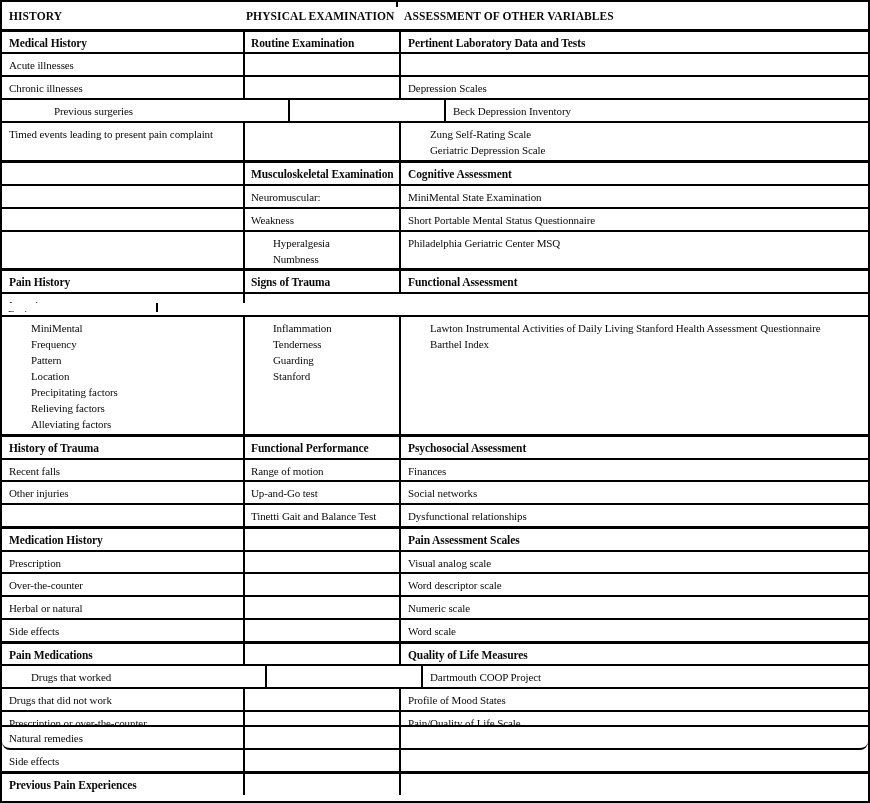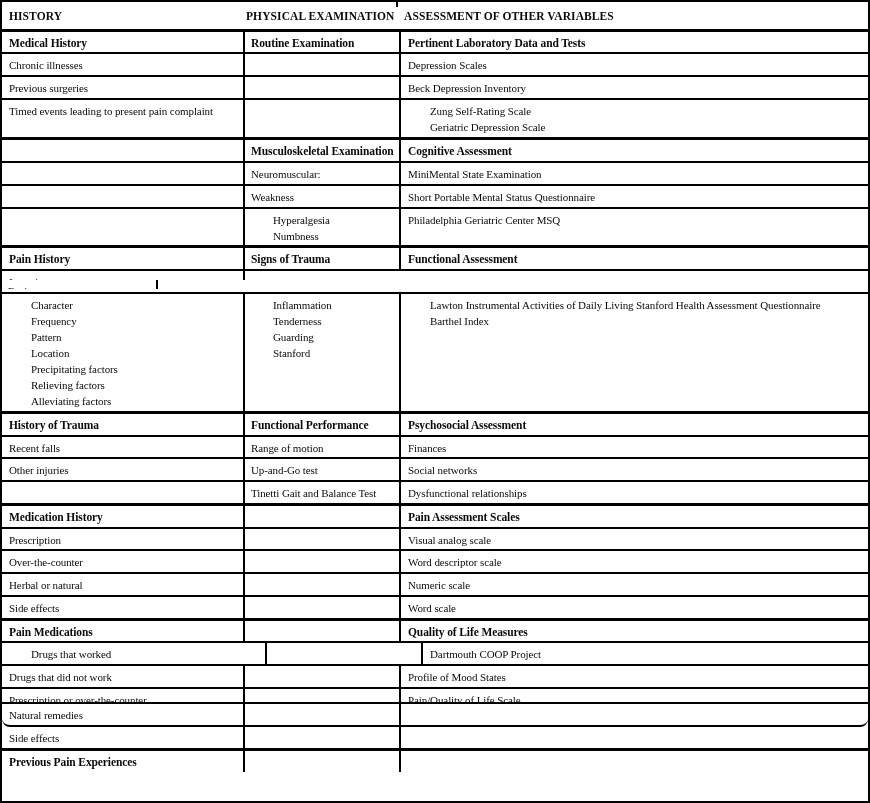--- a/index.html
+++ b/index.html
@@ -79,28 +79,35 @@
         </div>
         <div class="cell c2 bold">
           <div class="line">Routine Examination</div>
         </div>
         <div class="cell c3 bold">
           <div class="line">Pertinent Laboratory Data and Tests</div>
         </div>
       </div>
       <div class="row" style="height: 23px;">
         <div class="cell c1">
+          <div class="line">Acute illnesses</div>
+        </div>
+        <div class="cell c2"></div>
+        <div class="cell c3"></div>
+      </div>
+      <div class="row" style="height: 23px;">
+        <div class="cell c1">
           <div class="line">Chronic illnesses</div>
         </div>
         <div class="cell c2"></div>
         <div class="cell c3">
           <div class="line">Depression Scales</div>
         </div>
       </div>
-      <div class="row" style="height: 23px;">
+      <div class="row" style="height: 23px; padding-left: 45px;">
         <div class="cell c1">
           <div class="line">Previous surgeries</div>
         </div>
         <div class="cell c2"></div>
         <div class="cell c3">
           <div class="line">Beck Depression Inventory</div>
         </div>
       </div>
       <div class="row" style="height: 39px;">
         <div class="cell c1">
@@ -166,21 +173,21 @@
         </div>
         <div class="cell c2">
           <div class="line">Bruises</div>
         </div>
         <div class="cell c3">
           <div class="line">Katz Activities of Daily Living</div>
         </div>
       </div>
       <div class="row" style="height: 119px;">
         <div class="cell c1 indent">
-          <div class="line">Character</div>
+          <div class="line">MiniMental</div>
           <div class="line">Frequency</div>
           <div class="line">Pattern</div>
           <div class="line">Location</div>
           <div class="line">Precipitating factors</div>
           <div class="line">Relieving factors</div>
           <div class="line">Alleviating factors</div>
         </div>
         <div class="cell c2 indent">
           <div class="line">Inflammation</div>
           <div class="line">Tenderness</div>

